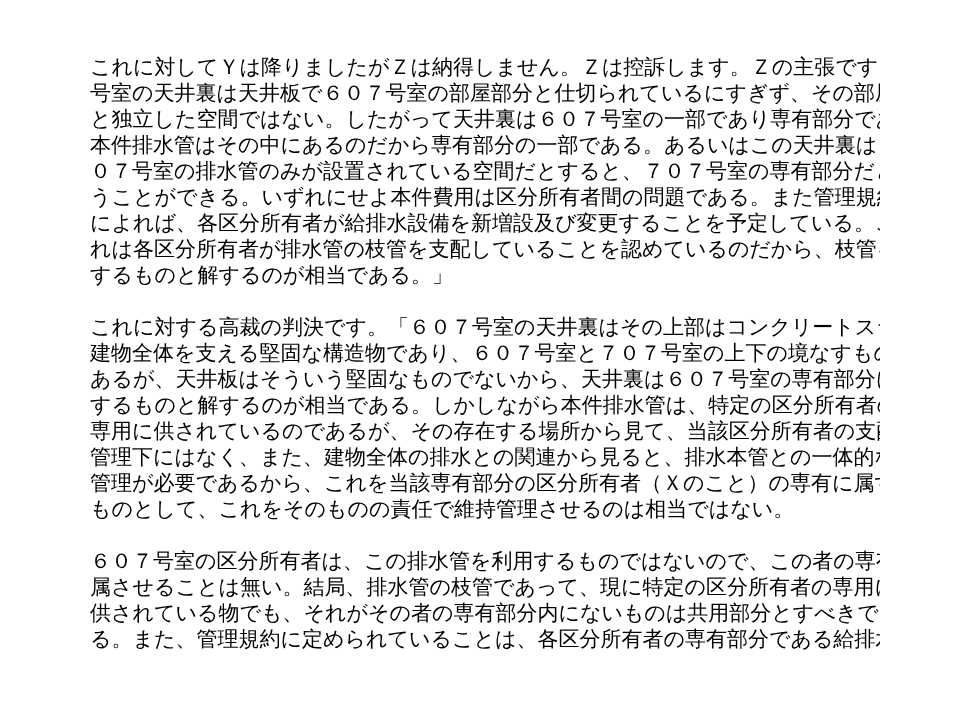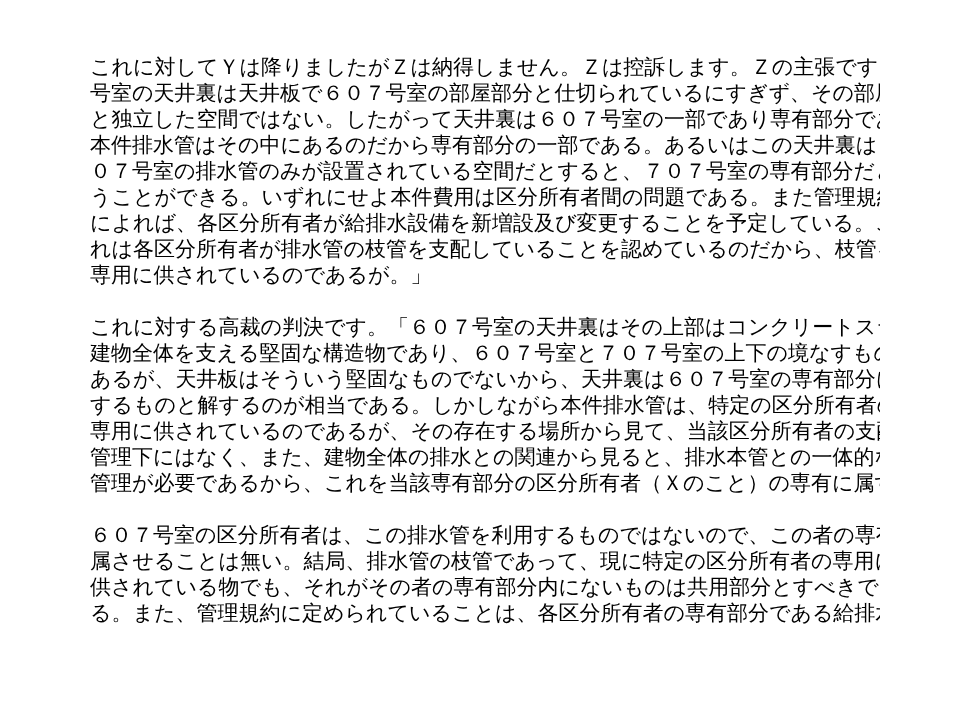--- a/index.html
+++ b/index.html
@@ -45,30 +45,31 @@
   <div class="doc" id="doc-body" style="color: rgb(0, 0, 0);">
       <div class="paragraph">
         <div class="text-line">これに対してＹは降りましたがＺは納得しません。Ｚは控訴します。Ｚの主張です。「６０７</div>
         <div class="text-line">号室の天井裏は天井板で６０７号室の部屋部分と仕切られているにすぎず、その部屋</div>
         <div class="text-line">と独立した空間ではない。したがって天井裏は６０７号室の一部であり専有部分である。</div>
         <div class="text-line">本件排水管はその中にあるのだから専有部分の一部である。あるいはこの天井裏は７</div>
         <div class="text-line">０７号室の排水管のみが設置されている空間だとすると、７０７号室の専有部分だとい</div>
         <div class="text-line">うことができる。いずれにせよ本件費用は区分所有者間の問題である。また管理規約</div>
         <div class="text-line">によれば、各区分所有者が給排水設備を新増設及び変更することを予定している。こ</div>
         <div class="text-line">れは各区分所有者が排水管の枝管を支配していることを認めているのだから、枝管を</div>
-        <div class="text-line">専用に供されているのであるが。」</div>
+        <div class="text-line">するものと解するのが相当である。」</div>
       </div>
       <div class="paragraph">
         <div class="text-line">これに対する高裁の判決です。「６０７号室の天井裏はその上部はコンクリートスラブで</div>
         <div class="text-line">建物全体を支える堅固な構造物であり、６０７号室と７０７号室の上下の境なすもので</div>
         <div class="text-line">あるが、天井板はそういう堅固なものでないから、天井裏は６０７号室の専有部分に属</div>
         <div class="text-line">するものと解するのが相当である。しかしながら本件排水管は、特定の区分所有者の</div>
         <div class="text-line">専用に供されているのであるが、その存在する場所から見て、当該区分所有者の支配</div>
         <div class="text-line">管理下にはなく、また、建物全体の排水との関連から見ると、排水本管との一体的な</div>
         <div class="text-line">管理が必要であるから、これを当該専有部分の区分所有者（Ｘのこと）の専有に属する</div>
+        <div class="text-line">ものとして、これをそのものの責任で維持管理させるのは相当ではない。</div>
       </div>
       <div class="paragraph">
         <div class="text-line">６０７号室の区分所有者は、この排水管を利用するものではないので、この者の専有に</div>
         <div class="text-line">属させることは無い。結局、排水管の枝管であって、現に特定の区分所有者の専用に</div>
         <div class="text-line">供されている物でも、それがその者の専有部分内にないものは共用部分とすべきであ</div>
         <div class="text-line">る。また、管理規約に定められていることは、各区分所有者の専有部分である給排水</div>
       </div>
     </div>
 </div>
 

